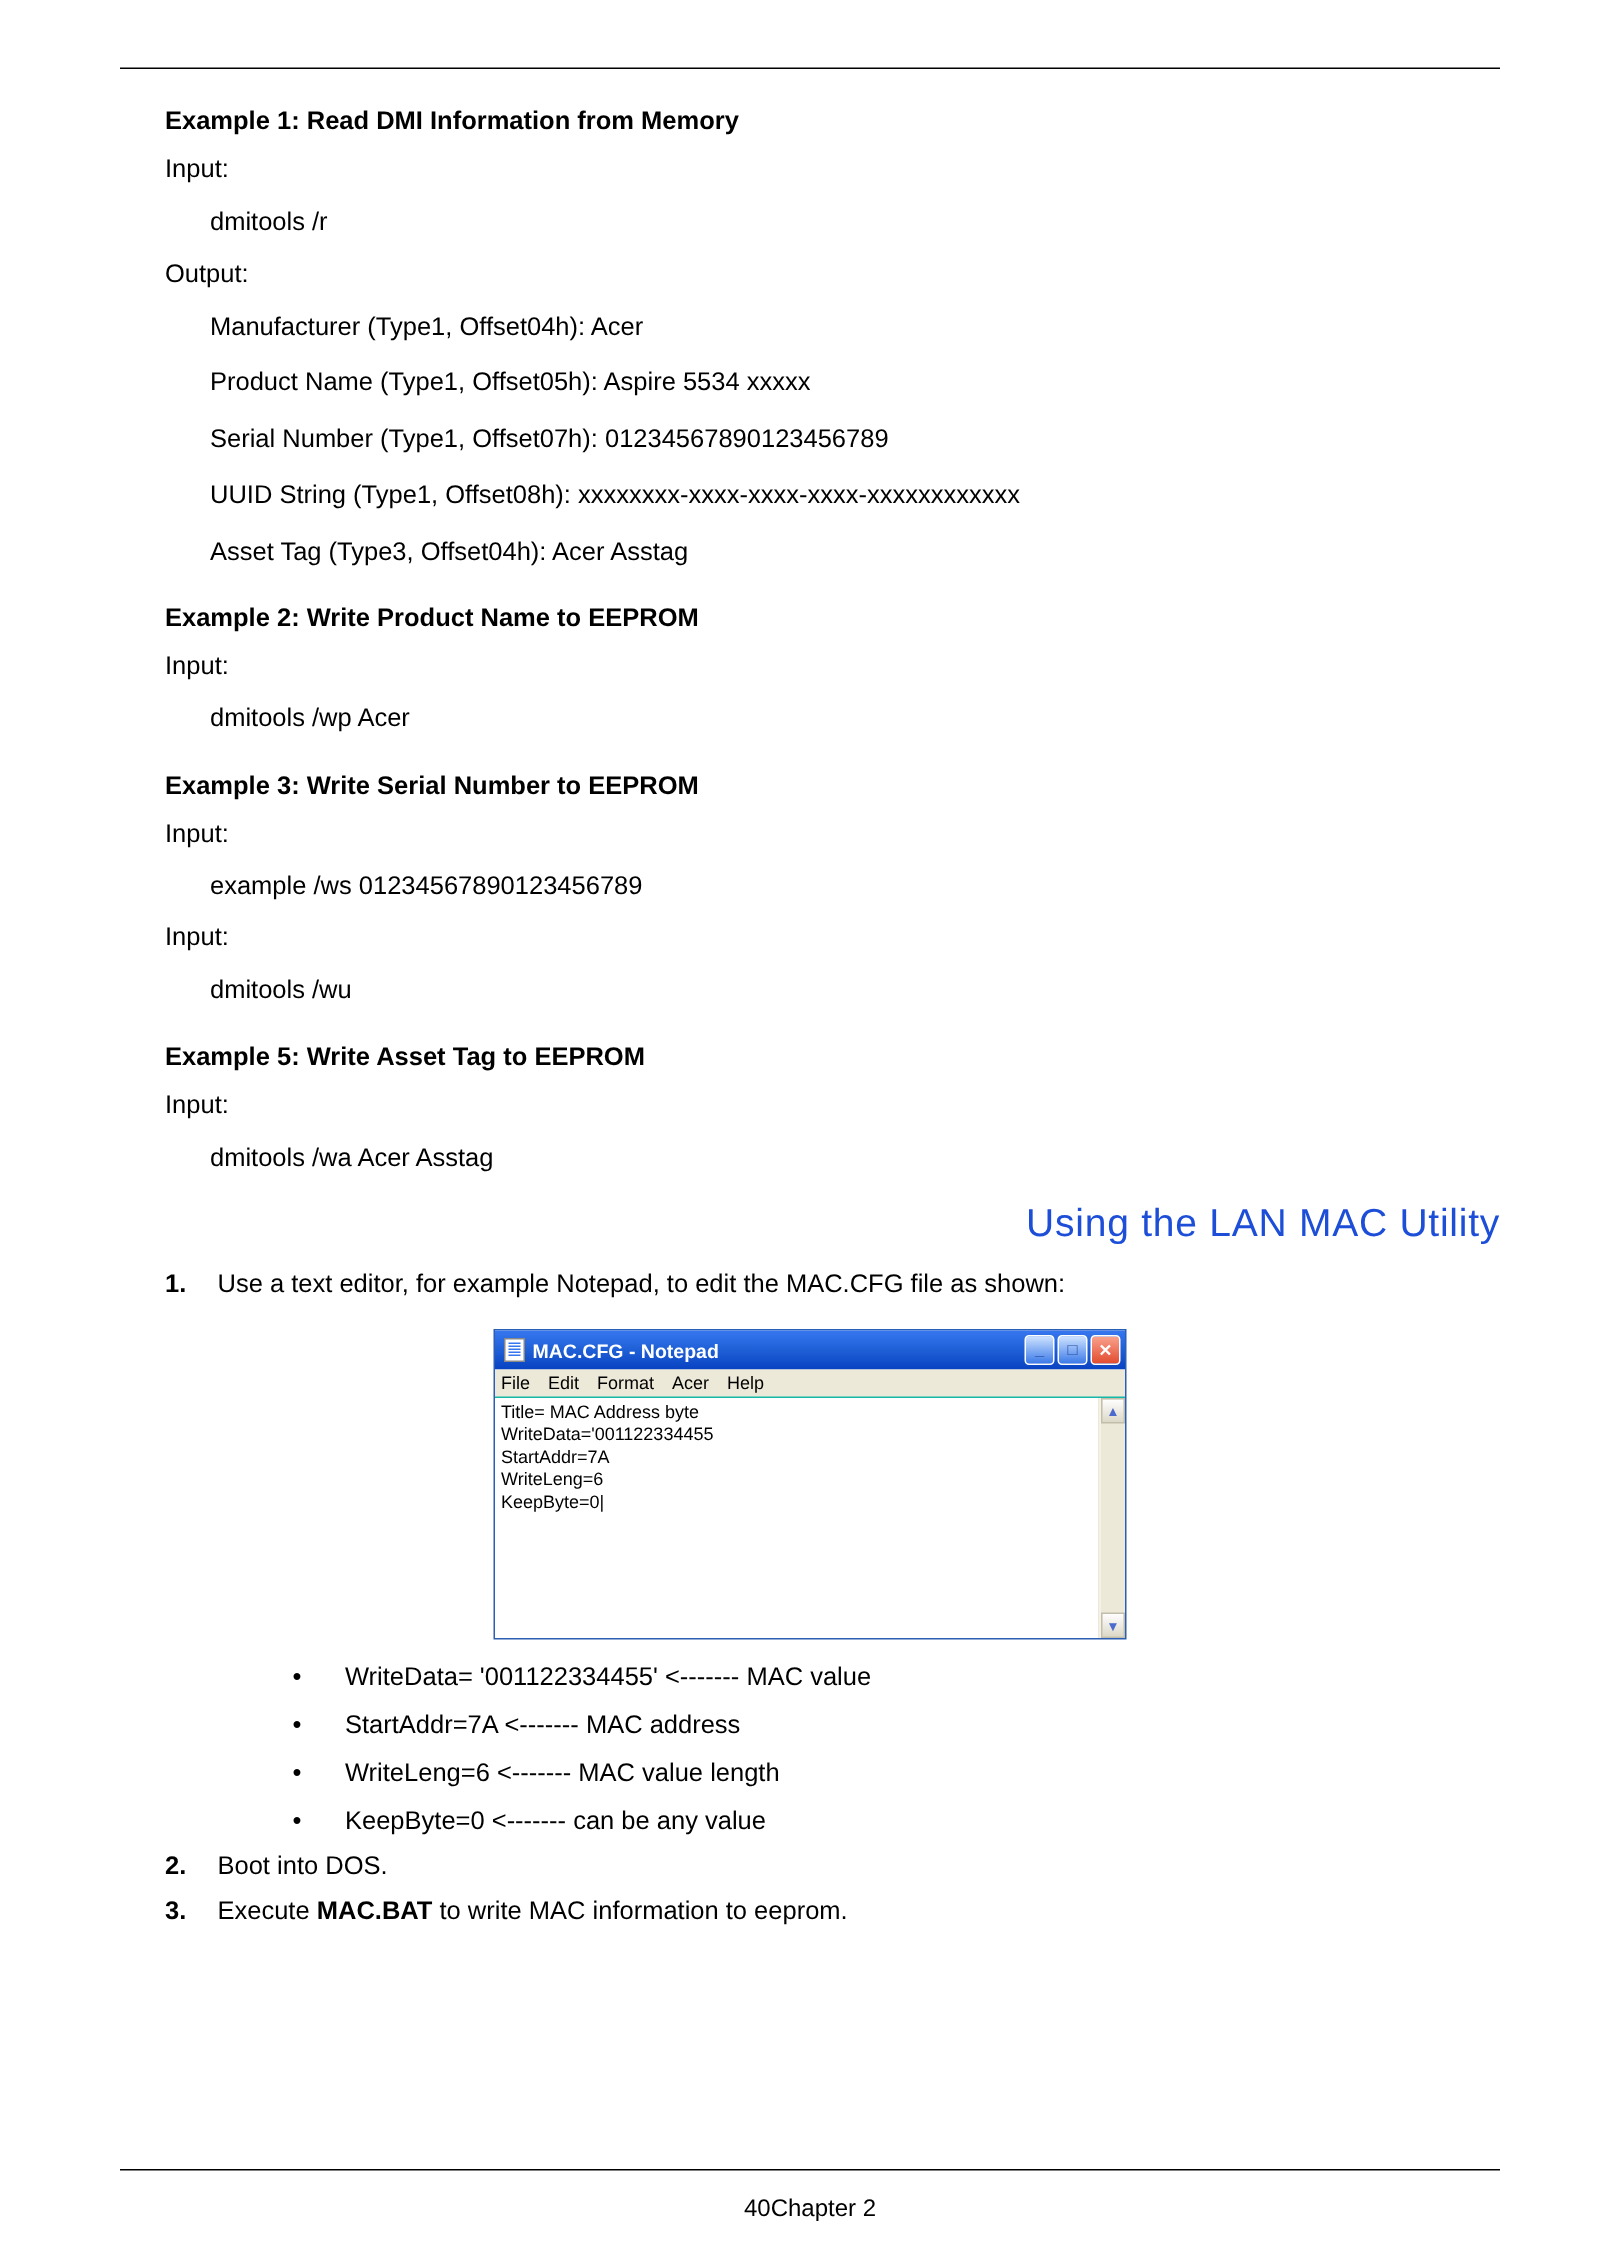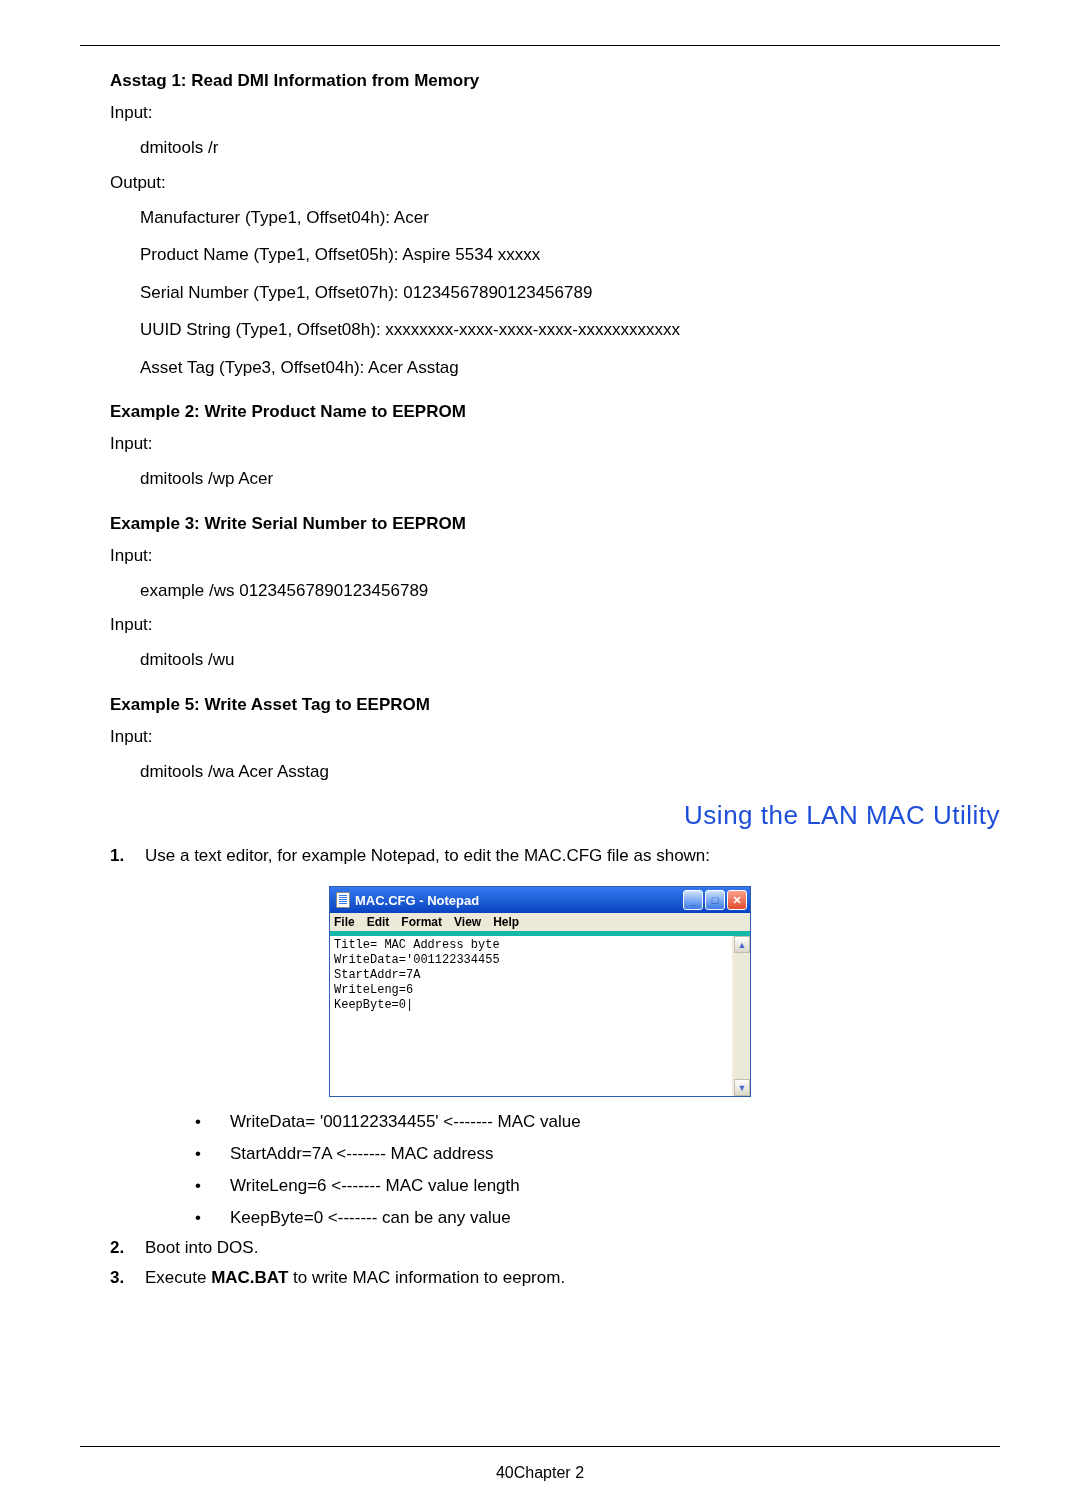--- a/index.html
+++ b/index.html
@@ -156,34 +156,33 @@
       font-weight: bold;
       background: linear-gradient(to bottom, #cde2ff, #3b7ae8);
       color: #2a4a9e;
     }
     .win-btn.close {
       background: linear-gradient(to bottom, #f9a28d, #e14b2f);
       color: #fff;
     }
     .menubar {
       background: #ece9d8;
-      border-bottom: 5px solid #14b8a6;
+      border-bottom: 1px solid #14b8a6;
       padding: 2px 4px;
       font-size: 12px;
       display: flex;
       gap: 12px;
-      font-weight: bold;
     }
     .notepad-content {
       display: flex;
     }
     .text-area {
       flex: 1;
       padding: 2px 4px;
-      font-family: Liberation Mono, monospace;
+      font-family: Liberation Sans, sans-serif;
       font-size: 12px;
       line-height: 1.25;
       min-height: 160px;
       white-space: pre;
       border-right: 1px solid #ece9d8;
     }
     .scrollbar {
       width: 17px;
       background: #ece9d8;
       display: flex;
@@ -204,21 +203,21 @@
     .step-text b {
       font-weight: bold;
     }
   </style>
 </head>
 <body>
 
 <div class="page">
   <div class="top-rule"></div>
 
-  <div class="example-heading">Asstag 1: Read DMI Information from Memory</div>
+  <div class="example-heading">Example 1: Read DMI Information from Memory</div>
   <div class="label">Input:</div>
   <div class="indented-line">dmitools /r</div>
   <div class="label">Output:</div>
   <div class="indented-line">Manufacturer (Type1, Offset04h): Acer</div>
   <div class="indented-line">Product Name (Type1, Offset05h): Aspire 5534 xxxxx</div>
   <div class="indented-line">Serial Number (Type1, Offset07h): 01234567890123456789</div>
   <div class="indented-line">UUID String (Type1, Offset08h): xxxxxxxx-xxxx-xxxx-xxxx-xxxxxxxxxxxx</div>
   <div class="indented-line">Asset Tag (Type3, Offset04h): Acer Asstag</div>
 
   <div class="example-heading">Example 2: Write Product Name to EEPROM</div>
@@ -253,21 +252,21 @@
         <div class="window-controls">
           <div class="win-btn">_</div>
           <div class="win-btn">□</div>
           <div class="win-btn close">✕</div>
         </div>
       </div>
       <div class="menubar">
         <span>File</span>
         <span>Edit</span>
         <span>Format</span>
-        <span>View</span>
+        <span>Acer</span>
         <span>Help</span>
       </div>
       <div class="notepad-content">
         <div class="text-area">Title= MAC Address byte
 WriteData='001122334455
 StartAddr=7A
 WriteLeng=6
 KeepByte=0|</div>
         <div class="scrollbar">
           <div class="scroll-btn">▲</div>

